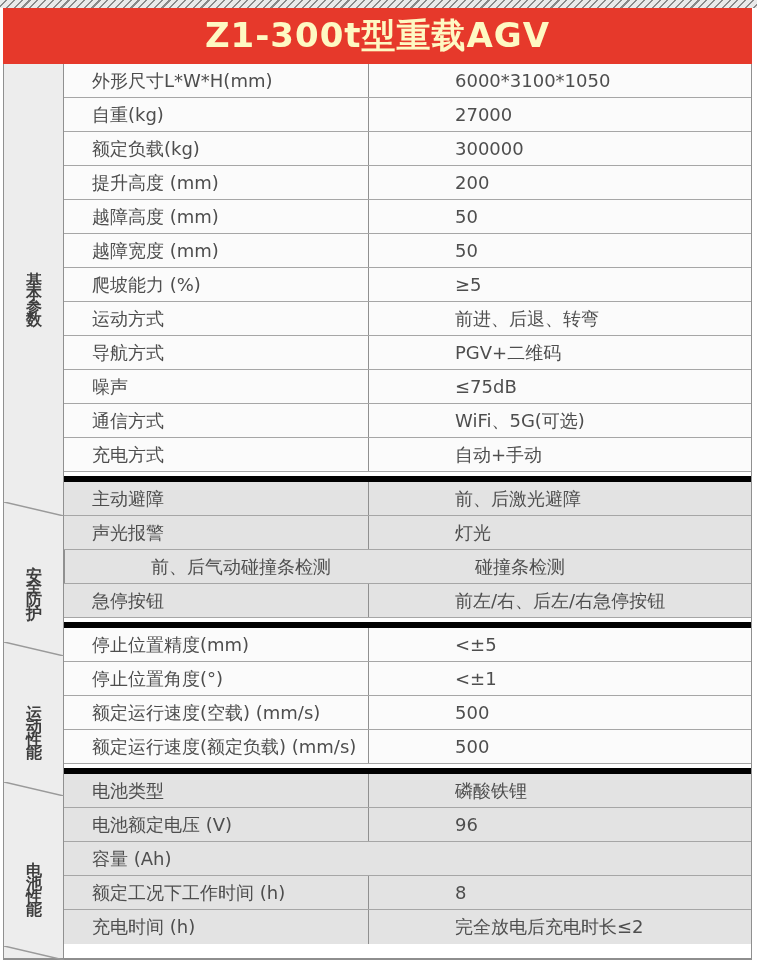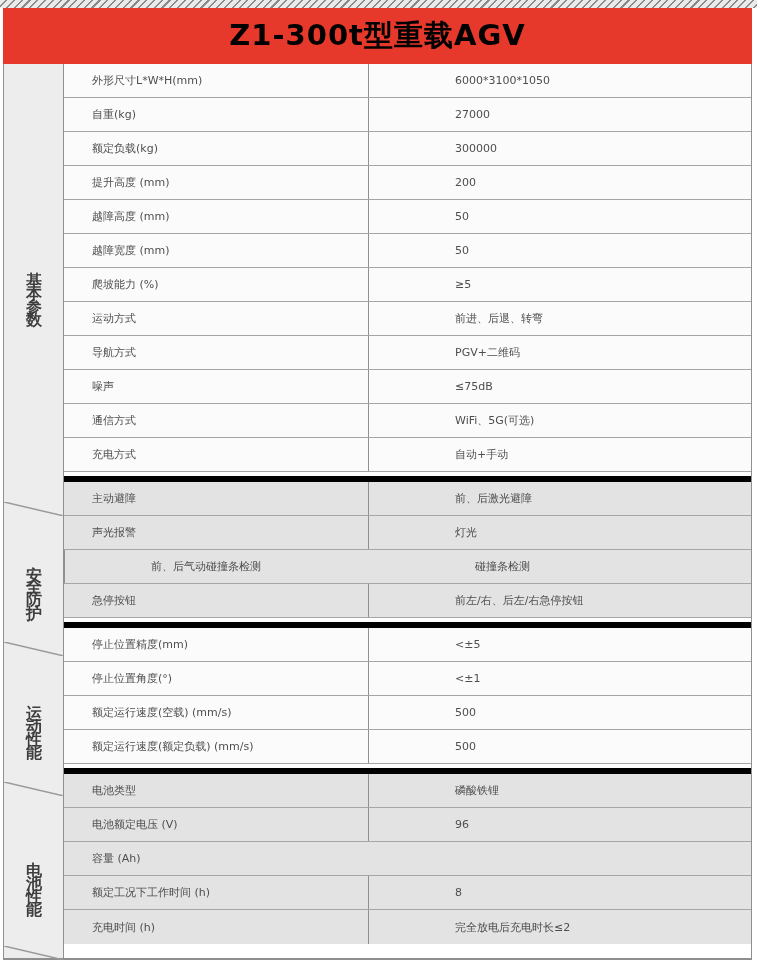--- a/index.html
+++ b/index.html
@@ -1,39 +1,39 @@
 <!DOCTYPE html>
 <html><head>
 <meta charset="utf-8">
 <style>
   html,body{margin:0;padding:0;background:#ffffff;}
   .page{position:relative;width:757px;height:964px;background:#ffffff;overflow:hidden;
         font-family:"DejaVu Sans","Liberation Sans",sans-serif;}
   .hatch{position:absolute;top:0;left:0;width:757px;height:8px;
          background:repeating-linear-gradient(135deg,#eaeaea 0px,#eaeaea 4px,#8a8a8a 4px,#8a8a8a 5.5px);}
   .header{position:absolute;top:8px;left:3px;width:749px;height:56px;background:#e6392b;
-          color:#000000;font-size:29px;font-weight:bold;letter-spacing:1px;
+          color:#fef9c3;font-size:34px;font-weight:bold;letter-spacing:1px;
           display:flex;align-items:center;justify-content:center;}
   .table{position:absolute;top:64px;left:3px;width:749px;height:896px;box-sizing:border-box;
          border-left:1px solid #909090;border-right:1px solid #909090;border-bottom:2px solid #8e8e8e;}
   .sidebar{position:absolute;left:0;top:0;width:59px;height:100%;background:#ededed;
            border-right:1px solid #909090;}
   .group-label{position:absolute;left:50%;transform:translate(-50%,-50%);
                writing-mode:vertical-rl;text-orientation:upright;letter-spacing:13px;
                font-size:16px;font-weight:bold;color:#3e3e3e;white-space:nowrap;}
   .diag{position:absolute;left:0;width:60px;height:14px;overflow:visible;}
   .content{position:absolute;left:60px;top:0;right:0;bottom:0;}
   .section{width:100%;}
   .section.white{background:#fbfbfb;}
   .section.gray{background:#e3e3e3;}
   .section + .section{margin-top:4px;border-top:6px solid #000000;}
   .row{height:34px;display:flex;box-sizing:border-box;border-bottom:1px solid #a6a6a6;}
   .section:last-child .row:last-child{border-bottom:none;justify-content:flex-end;}
   .cell{display:flex;align-items:center;box-sizing:border-box;height:100%;
-        font-size:11px;color:#4e4e4e;}
+        font-size:18px;color:#4e4e4e;}
   .cell.label{width:304px;padding-left:28px;}
   .cell.value{flex:1;padding-left:86px;border-left:1px solid #909090;}
 </style>
 </head>
 <body>
 
 <div class="page">
   <div class="hatch"></div>
   <div class="header" style="background: rgb(230, 57, 43);">Z1-300t型重载AGV</div>
   <div class="table">

